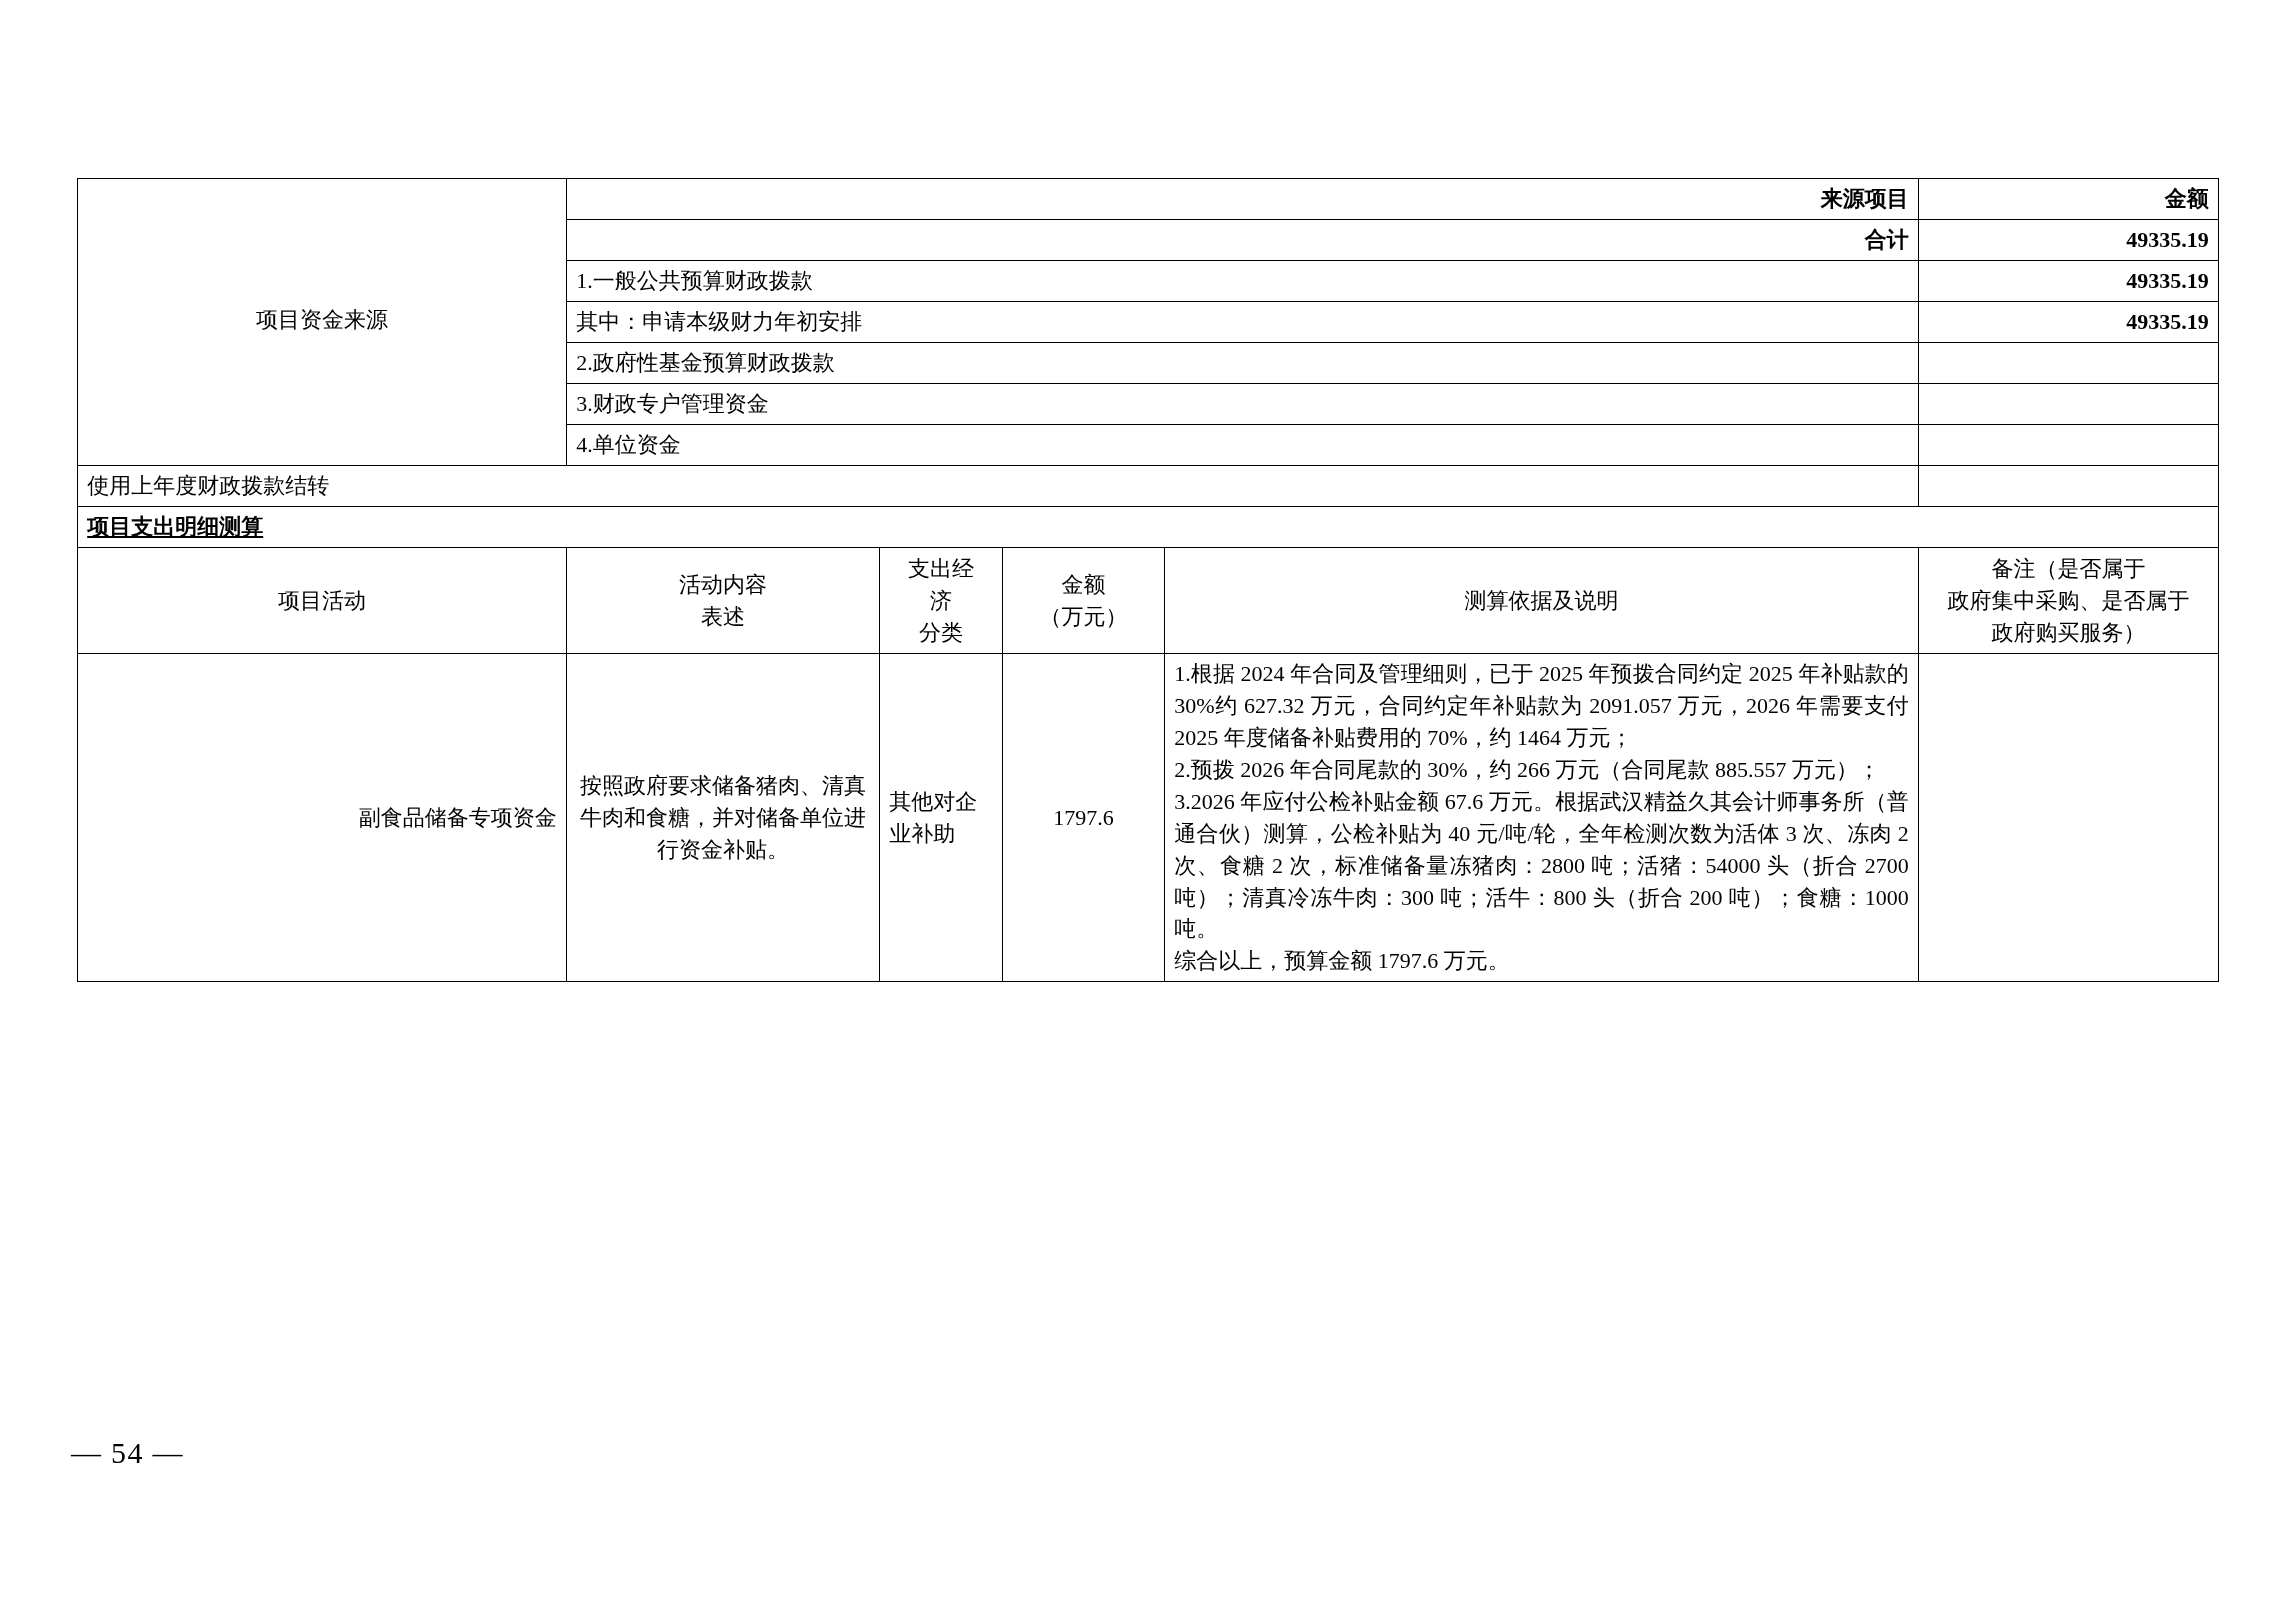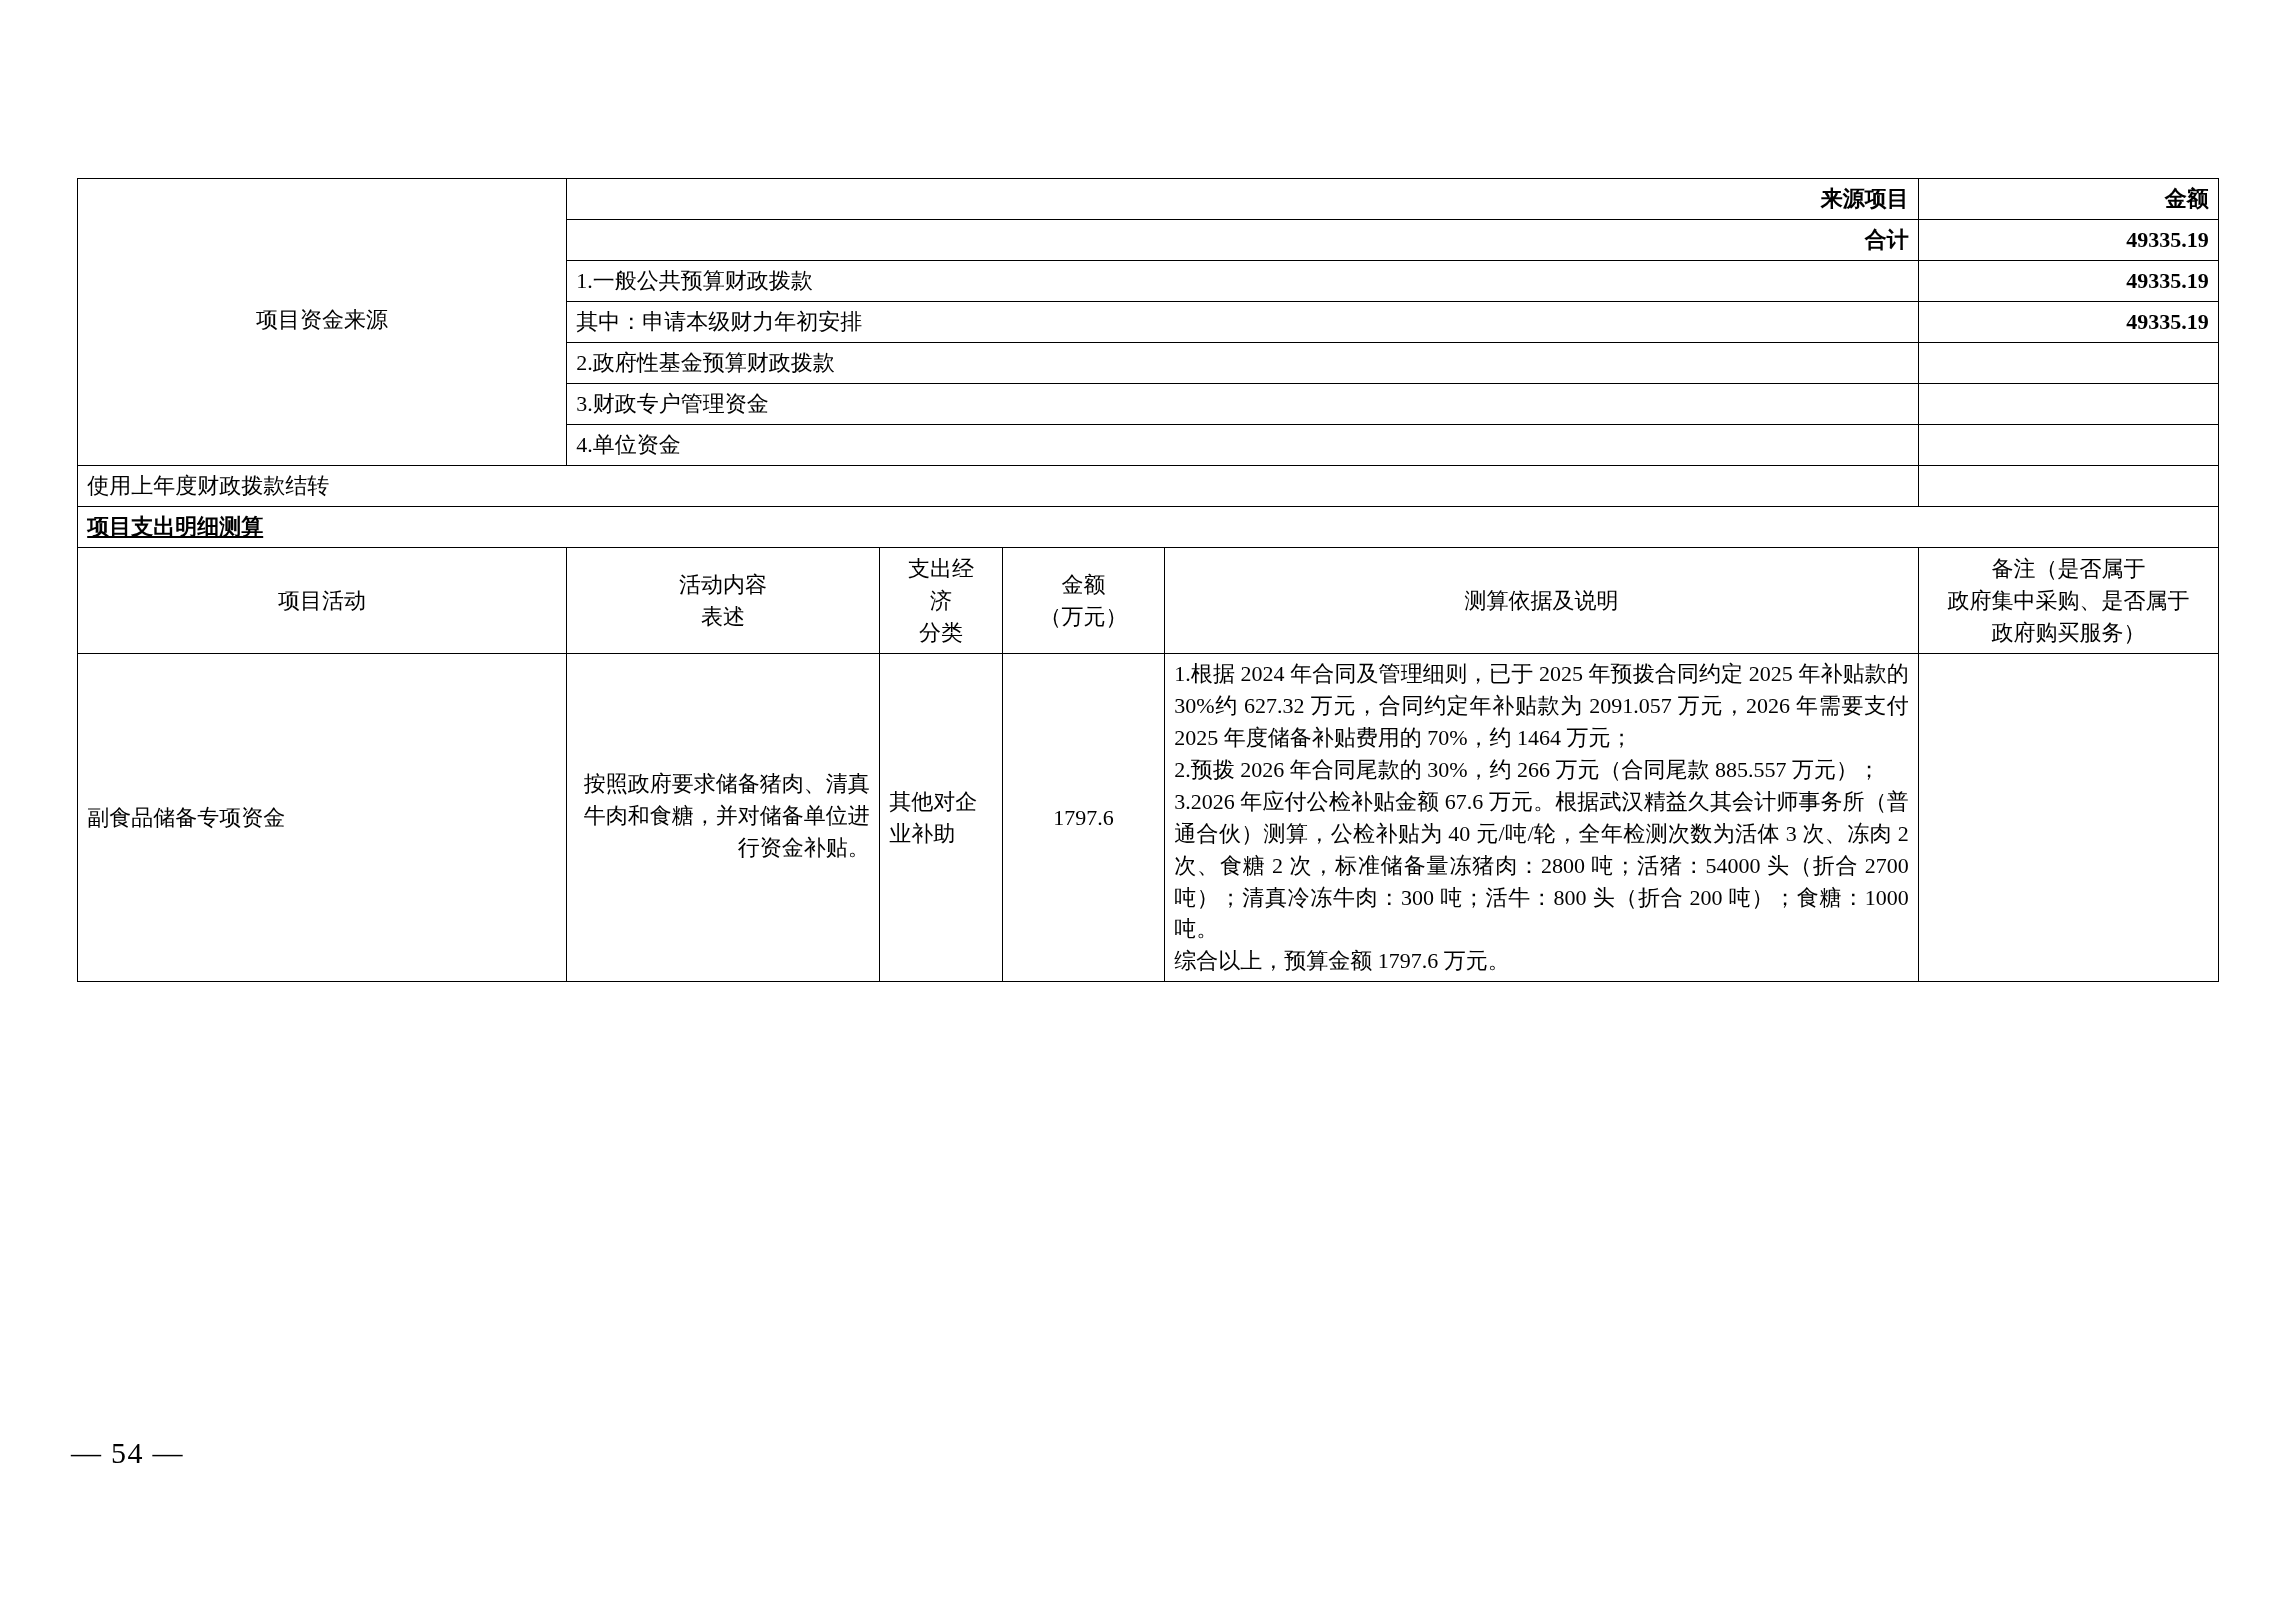--- a/index.html
+++ b/index.html
@@ -64,29 +64,28 @@
     line-height: 1.62;
     text-align: justify;
     padding: 11.8px 11.8px 11.8px 10.5px;
   }
   .desc-cell p {
     margin: 0;
   }
   .activity-cell {
     font-size: 21.6px;
     line-height: 1.6;
-    text-align: left;
+    text-align: right;
     padding: 11.8px 9.2px;
   }
   .content-cell {
     font-size: 21.6px;
     line-height: 1.6;
-    text-align: right;
+    text-align: center;
     padding: 11.8px 9.2px;
-    font-family: Liberation Mono, monospace;
   }
   .econ-cell {
     font-size: 21.6px;
     line-height: 1.6;
     text-align: left;
     padding: 11.8px 6.5px;
   }
   .amount-cell {
     font-size: 22px;
     text-align: center;

